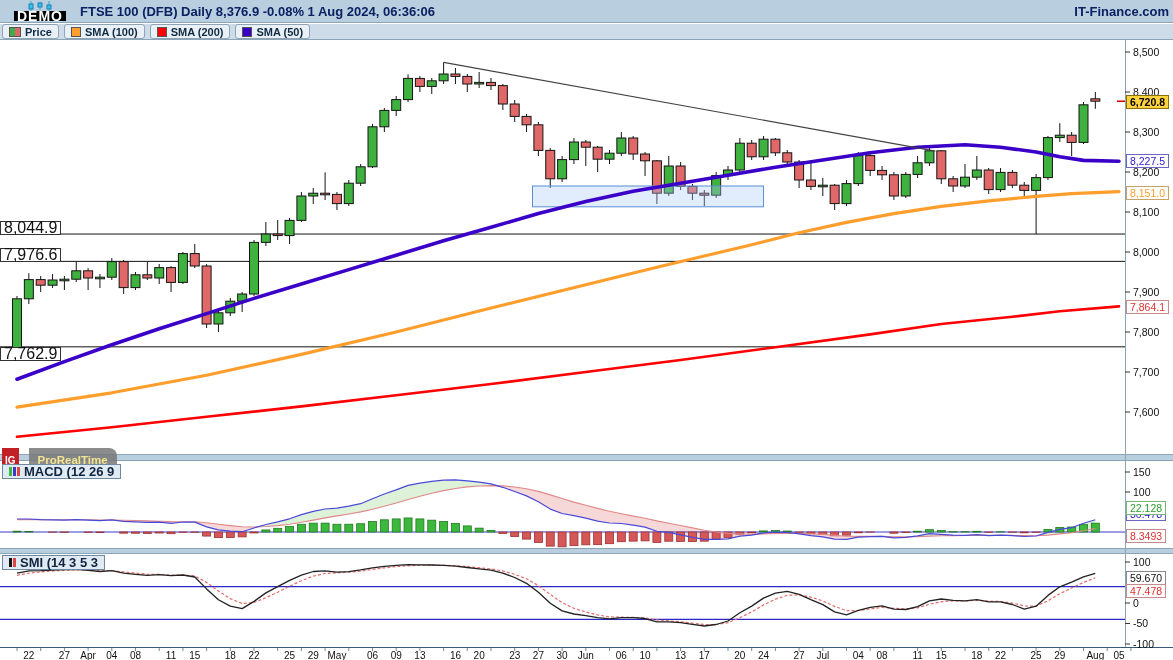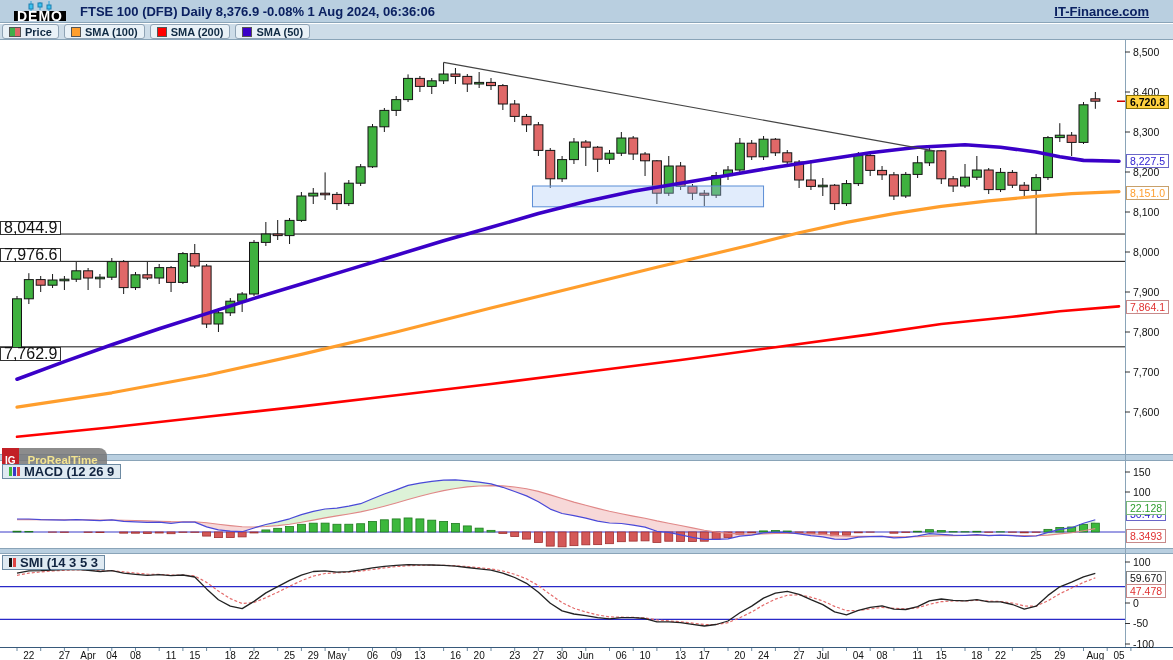--- a/index.html
+++ b/index.html
@@ -8,41 +8,41 @@
          font-family:"Liberation Sans","DejaVu Sans",sans-serif;}
   svg text{font-family:"Liberation Sans","DejaVu Sans",sans-serif;}
   
   .hdr{position:absolute;left:0;top:0;width:1173px;height:23px;background:#b9cfe0;
        border-bottom:1px solid #8aa4b8;display:flex;align-items:center;z-index:5;}
   .demo-wrap{position:relative;width:80px;height:23px;flex:0 0 auto;}
   .mini-candles{position:absolute;left:28px;top:1px;}
   .demo-badge{position:absolute;left:14px;top:11px;background:#000;color:#fff;font-size:14px;
               font-weight:bold;padding:0 3px;line-height:10px;letter-spacing:1px;}
   .hdr-title{color:#0b2161;font-size:13px;font-weight:bold;white-space:nowrap;}
-  .hdr-brand{margin-left:auto;margin-right:24px;color:#0b2161;font-size:13px;font-weight:bold;text-decoration:underline;}
+  .hdr-brand{margin-left:auto;margin-right:4px;color:#0b2161;font-size:13px;font-weight:bold;}
   .legend{position:absolute;left:0;top:24px;width:1173px;height:16px;background:#cddce8;
           display:flex;align-items:center;gap:5px;padding-left:2px;z-index:5;
           border-bottom:1px solid #8aa4b8;text-align:right;}
   .chip{display:inline-flex;align-items:center;gap:4px;background:#e9f1f7;border:1px solid #8fa3b5;
         border-radius:3px;height:15px;padding:0 6px;font-size:11px;font-weight:bold;color:#102a43;cursor:pointer;}
   .swatch{width:10px;height:10px;border:1px solid #555;display:inline-block;}
   .swatch-price{width:12px;height:10px;border:1px solid #555;display:inline-block;
                 background:linear-gradient(90deg,#3fae49 0 50%,#dd6666 50% 100%);}
   
   .panel-chip{position:absolute;display:inline-flex;align-items:center;gap:4px;background:#dfeaf2;
               border:1px solid #6d8aa2;height:15px;padding:0 6px;font-size:13px;font-weight:bold;
               color:#10233f;z-index:6;cursor:pointer;}
   .bars-ico{display:inline-flex;gap:1px;align-items:flex-end;}
   .bars-ico i{display:block;width:3px;}
   
   .prt{position:absolute;left:2px;top:448px;display:flex;align-items:stretch;height:24px;z-index:6;cursor:pointer;}
   .prt-ig{background:#c22026;color:#fff;font-weight:bold;font-size:10px;display:flex;
           align-items:center;padding:0 3px;}
   .prt-name{background:rgba(120,120,120,.85);color:#f3e490;font-weight:bold;font-size:11.5px;
-            display:flex;align-items:center;padding:0 9px;border-radius:0 8px 8px 0;}
+            display:flex;align-items:center;padding:0 9px;border-radius:0 8px 8px 0;margin-left:10px;}
   
   .tag{position:absolute;z-index:6;font-size:10.5px;line-height:12px;padding:0 3px;background:#fff;
        border:1px solid #999;color:#111;white-space:nowrap;}
   .tag-yellow{background:#ffd23f;border-color:#8a7000;color:#000;font-weight:bold;}
   .tag-blue{color:#2a1ad0;border-color:#6a66c8;}
   .tag-orange{color:#ff9e2c;border-color:#c8a06a;}
   .tag-red{color:#e03030;border-color:#c88a8a;}
   .tag-green{color:#2e9e2e;border-color:#7ab87a;}
   .tag-black{color:#111;border-color:#888;}
   .lvl{position:absolute;z-index:4;font-size:16px;line-height:12px;padding:0 3px;background:#fff;

